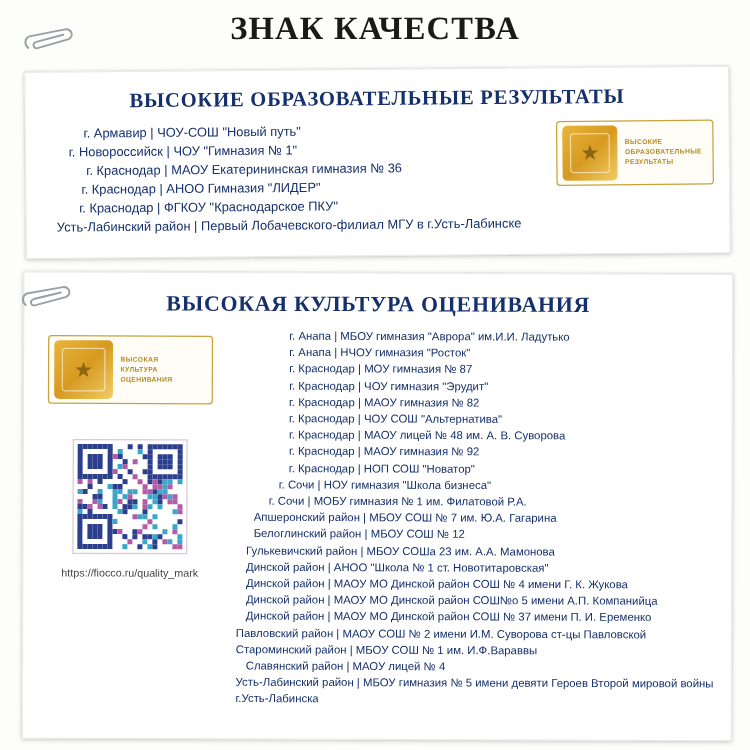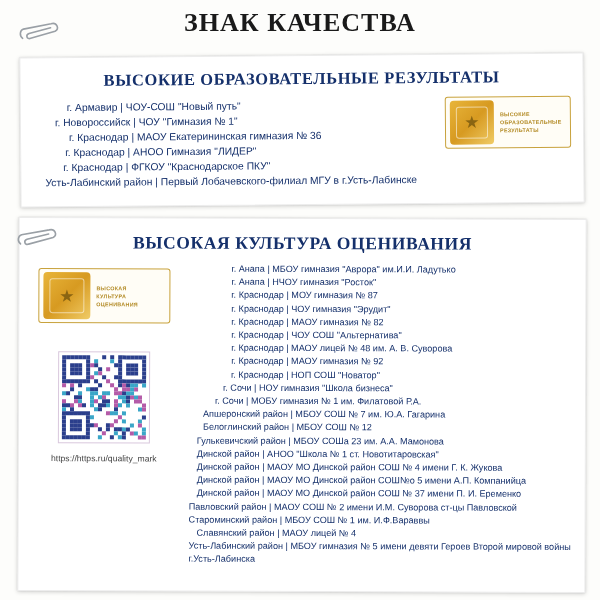--- a/index.html
+++ b/index.html
@@ -714,21 +714,21 @@
               <i></i>
               <i class="on2"></i>
               <i class="on"></i>
               <i></i>
               <i></i>
               <i></i>
               <i class="on3"></i>
               <i class="on3"></i>
             </div>
         </div>
-        <div class="qr-link">https://https.ru/quality_mark</div>
+        <div class="qr-link">https://fiocco.ru/quality_mark</div>
       </div>
 
       <div class="c2-right">
         <div class="row pad-6">г. Анапа | МБОУ гимназия "Аврора" им.И.И. Ладутько</div>
         <div class="row pad-6">г. Анапа | НЧОУ гимназия "Росток"</div>
         <div class="row pad-6">г. Краснодар | МОУ гимназия № 87</div>
         <div class="row pad-6">г. Краснодар | ЧОУ гимназия "Эрудит"</div>
         <div class="row pad-6">г. Краснодар | МАОУ гимназия № 82</div>
         <div class="row pad-6">г. Краснодар | ЧОУ СОШ "Альтернатива"</div>
         <div class="row pad-6">г. Краснодар | МАОУ лицей № 48 им. А. В. Суворова</div>

